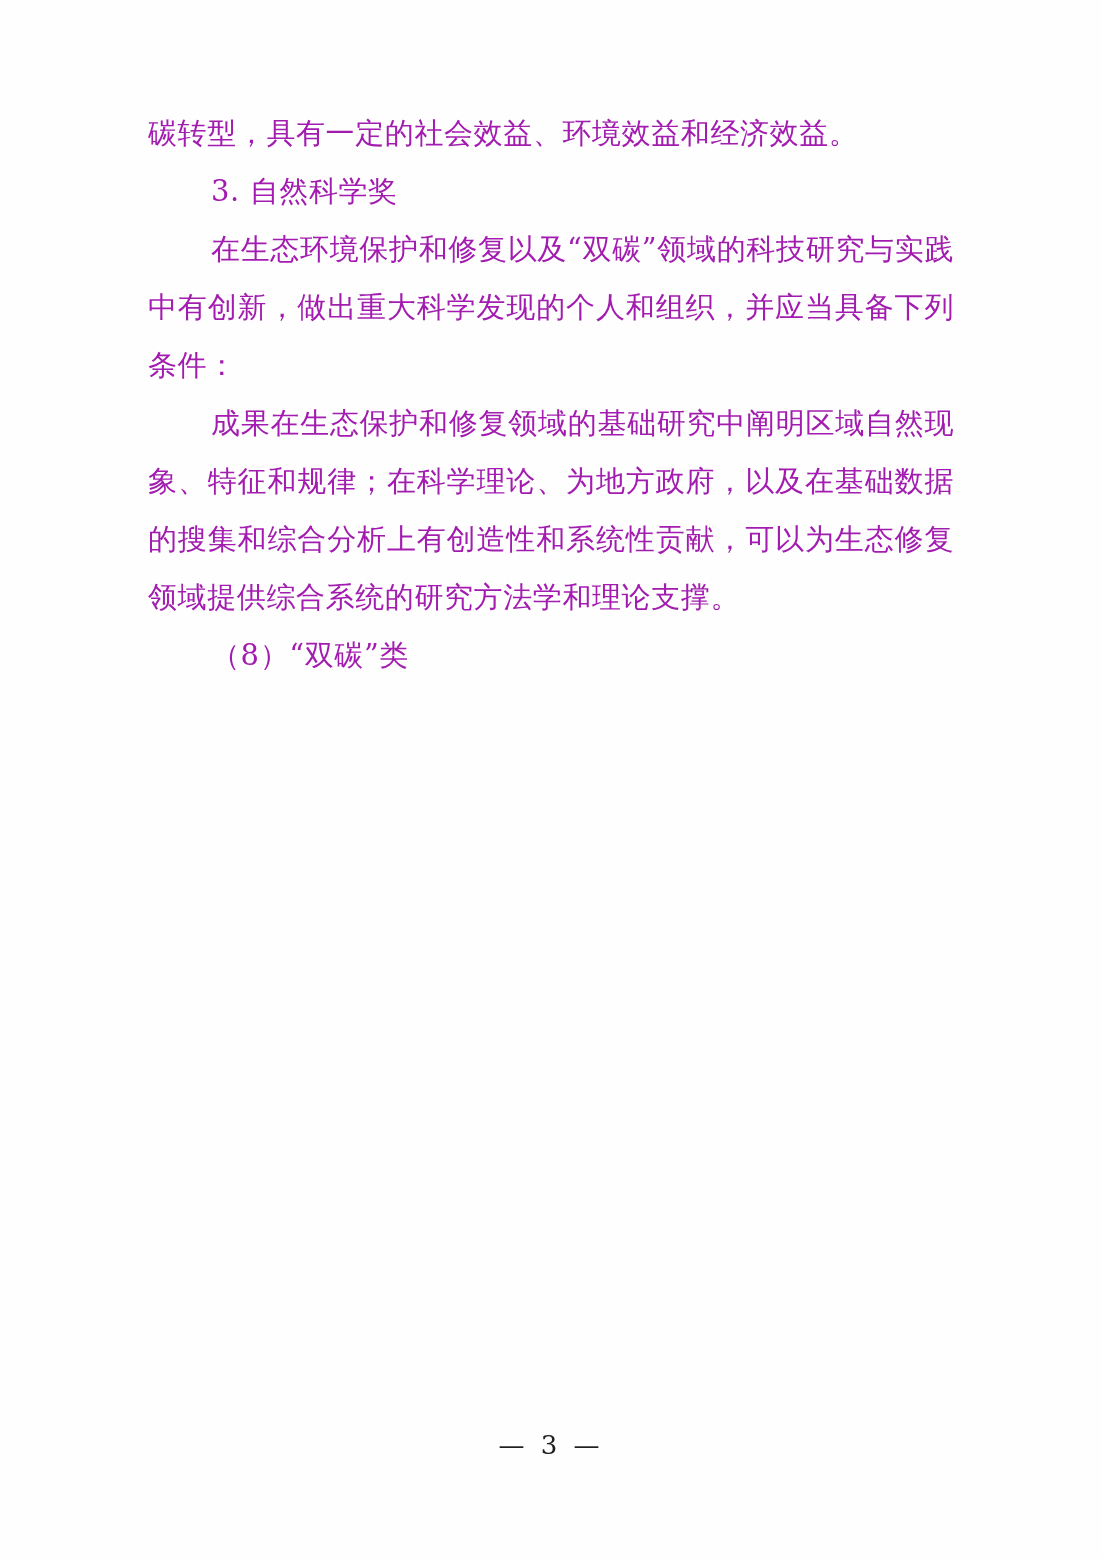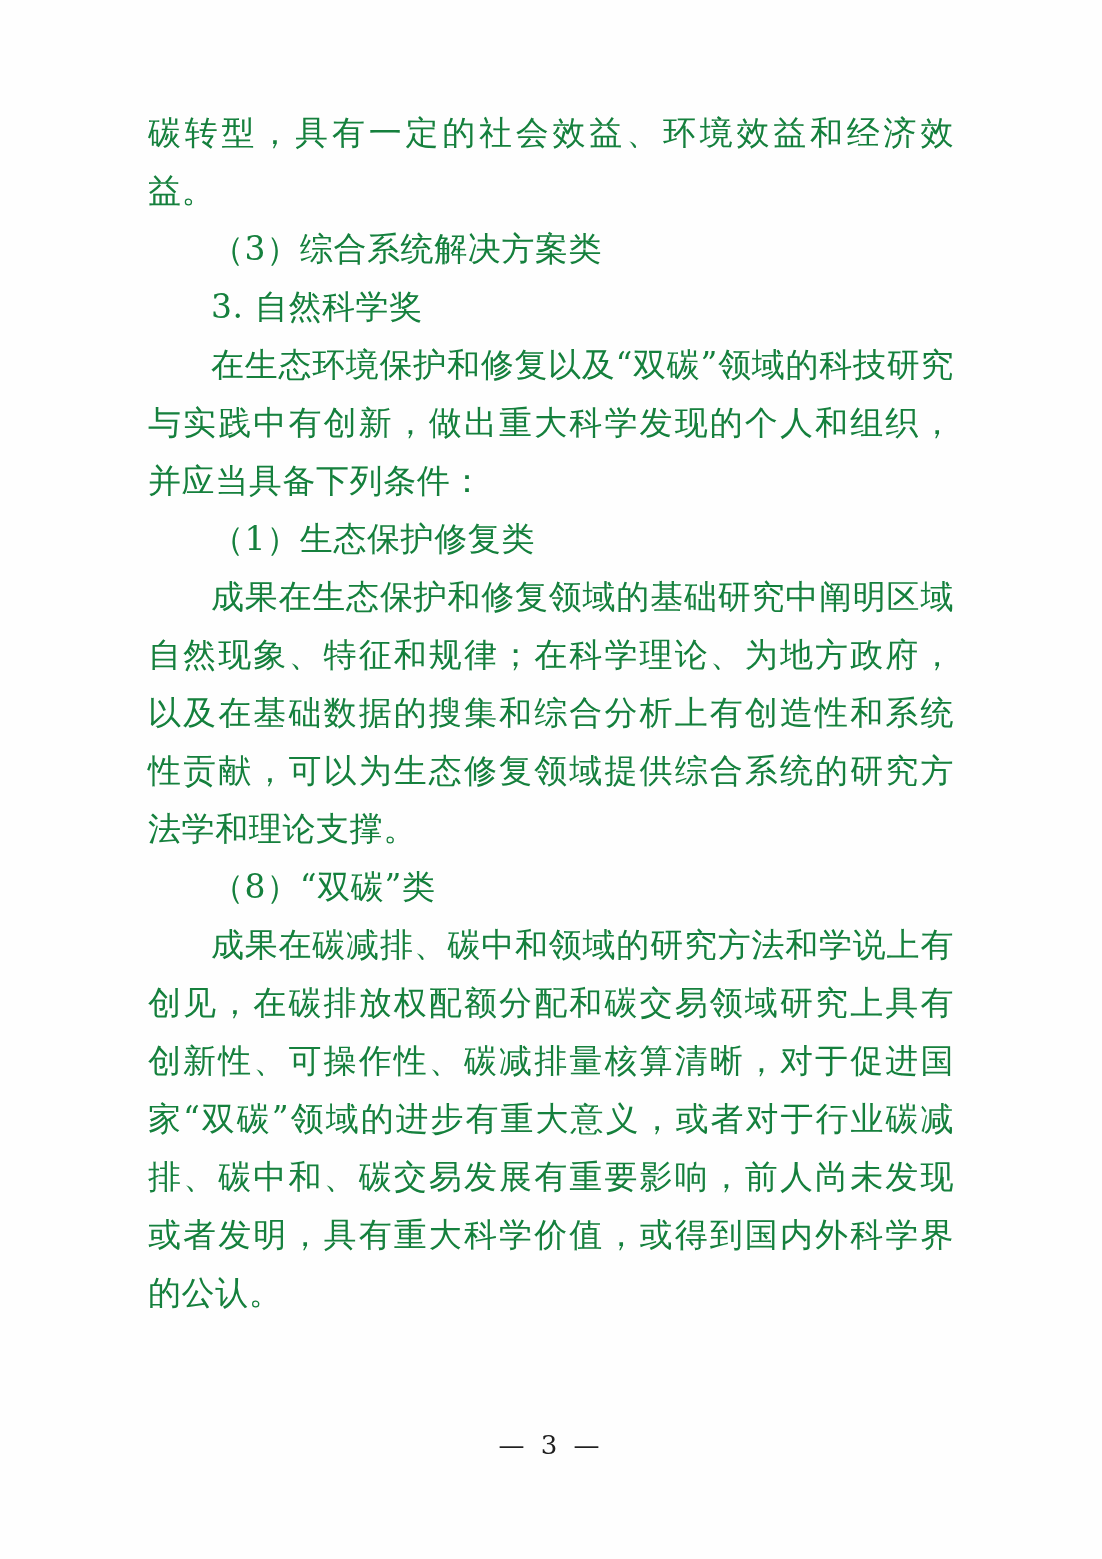--- a/index.html
+++ b/index.html
@@ -21,27 +21,27 @@
     overflow: hidden;
     box-sizing: border-box;
   }
   .content {
     position: absolute;
     left: 148px;
     top: 104px;
     width: 806px;
   }
   .para {
-    font-size: 33px;
+    font-size: 29px;
     line-height: 58px;
     letter-spacing: 0.6px;
     text-align: justify;
     text-justify: inter-ideograph;
     margin: 0;
-    color: #15803d;
+    color: #a21caf;
     font-family: "DejaVu Serif", "Liberation Serif", serif;
     white-space: pre-wrap;
     word-break: break-all;
   }
   .indent {
     text-indent: 63px;
   }
   .noindent {
     text-indent: 0;
   }
@@ -58,31 +58,28 @@
   }
 </style>
 </head>
 <body>
 
 <div class="page">
   <div class="content">
 
     <p class="para noindent">碳转型，具有一定的社会效益、环境效益和经济效益。</p>
 
-    <p class="para indent">（3）综合系统解决方案类</p>
 
 
     <p class="para indent">3. 自然科学奖</p>
 
     <p class="para indent">在生态环境保护和修复以及“双碳”领域的科技研究与实践中有创新，做出重大科学发现的个人和组织，并应当具备下列条件：</p>
 
-    <p class="para indent">（1）生态保护修复类</p>
 
     <p class="para indent">成果在生态保护和修复领域的基础研究中阐明区域自然现象、特征和规律；在科学理论、为地方政府，以及在基础数据的搜集和综合分析上有创造性和系统性贡献，可以为生态修复领域提供综合系统的研究方法学和理论支撑。</p>
 
     <p class="para indent">（8）“双碳”类</p>
 
-    <p class="para indent">成果在碳减排、碳中和领域的研究方法和学说上有创见，在碳排放权配额分配和碳交易领域研究上具有创新性、可操作性、碳减排量核算清晰，对于促进国家“双碳”领域的进步有重大意义，或者对于行业碳减排、碳中和、碳交易发展有重要影响，前人尚未发现或者发明，具有重大科学价值，或得到国内外科学界的公认。</p>
 
   </div>
 
   <div class="footer">— 3 —</div>
 </div>
 
 </body></html>

